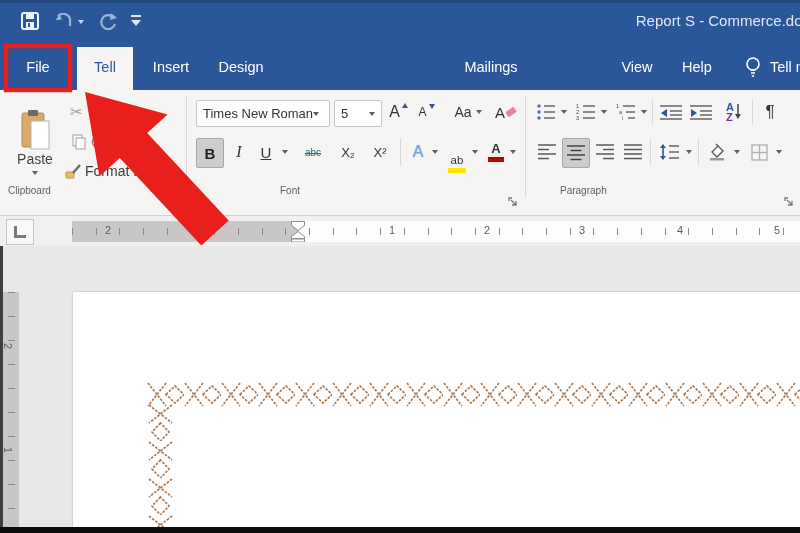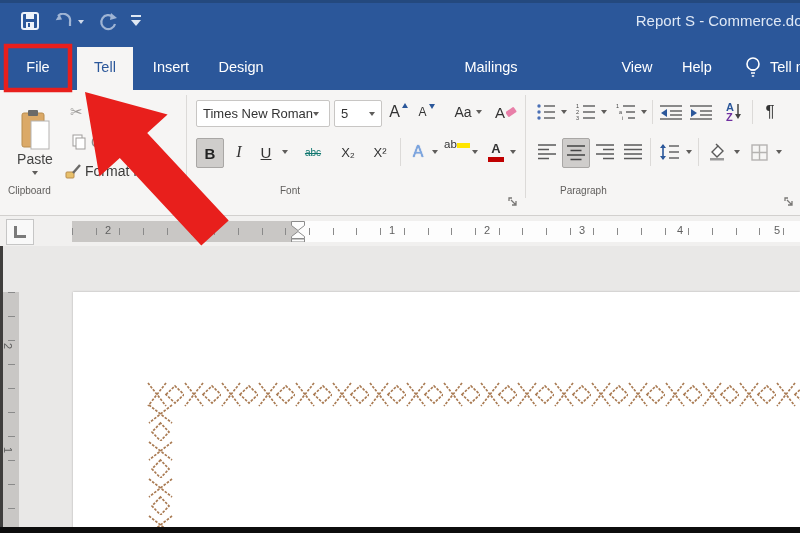--- a/index.html
+++ b/index.html
@@ -175,21 +175,21 @@
       <span style="font-size:13px;color:#333">X₂</span>
     </div>
     <div class="fbtn" style="left:366px;top:48px;width:28px;height:28px">
       <span style="font-size:13px;color:#333">X²</span>
     </div>
     <div class="gsep" style="left:400px;top:48px;height:28px"></div>
     <div class="fbtn" style="left:406px;top:48px;width:24px;height:28px">
       <span style="font-size:16px;color:#7da7e0;text-shadow:0 0 1px #4472c4">A</span>
     </div>
     <span class="abs chev" style="left:432px;top:60px"></span>
-    <div class="fbtn" style="left:444px;top:40px;width:26px;height:28px;">
+    <div class="fbtn" style="left:444px;top:60px;width:26px;height:28px;flex-direction:column">
       <span style="font-size:11.5px;color:#333;line-height:11px">ab</span>
       <div style="width:18px;height:5px;background:#ffe500;margin-top:2px"></div>
     </div>
     <span class="abs chev" style="left:472px;top:60px"></span>
     <div class="fbtn" style="left:484px;top:48px;width:24px;height:28px;flex-direction:column">
       <span style="font-size:13px;font-weight:bold;color:#333;line-height:12px">A</span>
       <div style="width:16px;height:5px;background:#c00000;margin-top:2px"></div>
     </div>
     <span class="abs chev" style="left:510px;top:60px"></span>
     <div class="glabel" style="left:280px;width:140px">Font</div>

